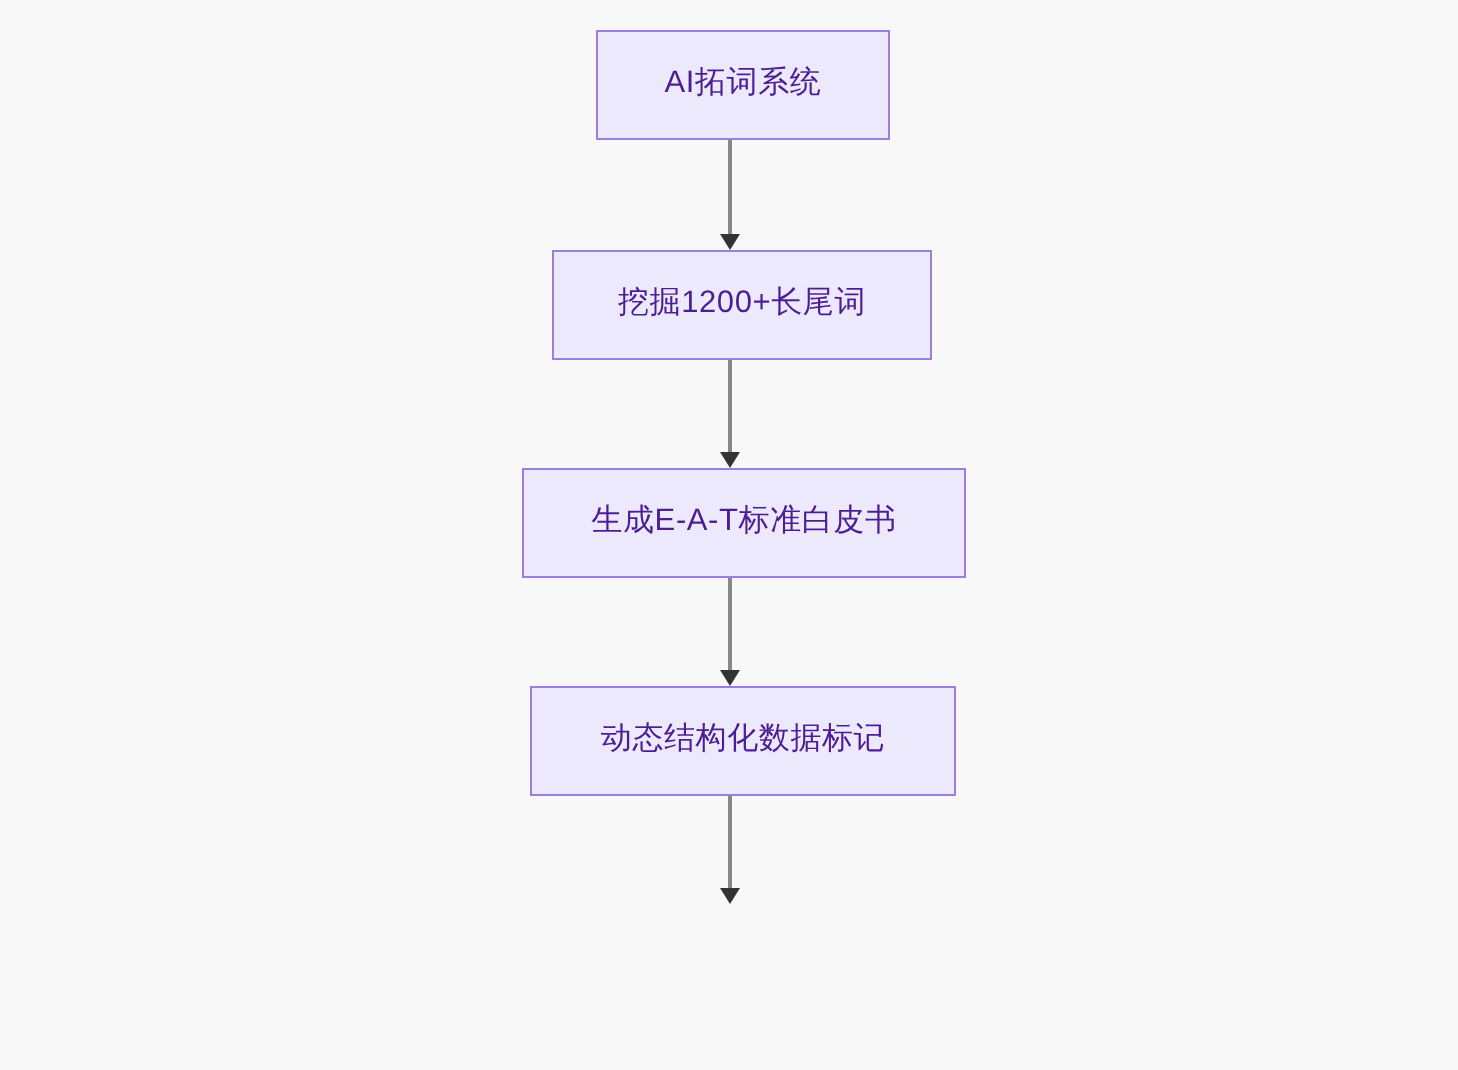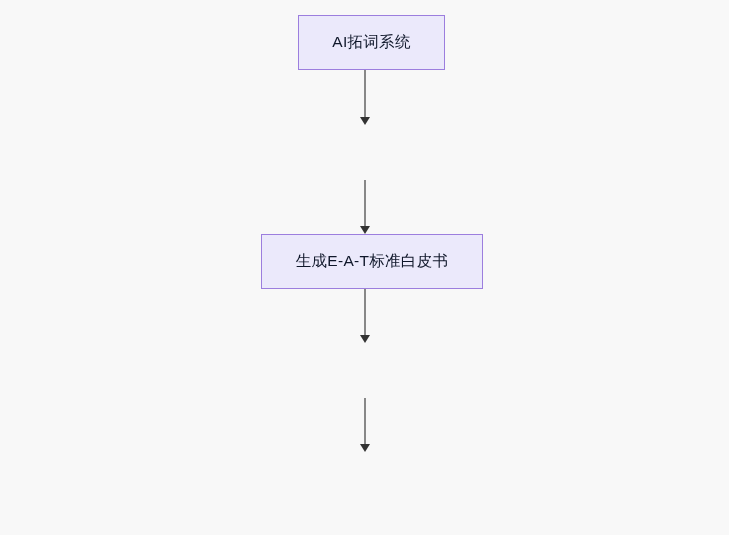--- a/index.html
+++ b/index.html
@@ -20,21 +20,21 @@
   }
   .node {
     position: absolute;
     box-sizing: border-box;
     background: #ebe9fb;
     border: 1.6px solid #9c7ede;
     border-radius: 0;
     display: flex;
     align-items: center;
     justify-content: center;
-    color: #0f172a;
+    color: #4c1d95;
     font-size: 15.5px;
     line-height: 1.2;
     letter-spacing: 0.3px;
     white-space: nowrap;
   }
   .connector {
     position: absolute;
     width: 14px;
     display: flex;
     flex-direction: column;
@@ -61,35 +61,41 @@
 
   <div class="node" style="left:298px; top:15px; width:147px; height:55px;">
     <span>AI拓词系统</span>
   </div>
 
   <div class="connector" style="left:358px; top:70px; height:55px;">
     <div class="line"></div>
     <div class="head"></div>
   </div>
 
+  <div class="node" style="left:276px; top:125px; width:190px; height:55px;">
+    <span>挖掘1200+长尾词</span>
+  </div>
 
   <div class="connector" style="left:358px; top:180px; height:54px;">
     <div class="line"></div>
     <div class="head"></div>
   </div>
 
   <div class="node" style="left:261px; top:234px; width:222px; height:55px;">
     <span>生成E-A-T标准白皮书</span>
   </div>
 
   <div class="connector" style="left:358px; top:289px; height:54px;">
     <div class="line"></div>
     <div class="head"></div>
   </div>
 
+  <div class="node" style="left:265px; top:343px; width:213px; height:55px;">
+    <span>动态结构化数据标记</span>
+  </div>
 
   <div class="connector" style="left:358px; top:398px; height:54px;">
     <div class="line"></div>
     <div class="head"></div>
   </div>
 
 
 </div>
 
 </body></html>

